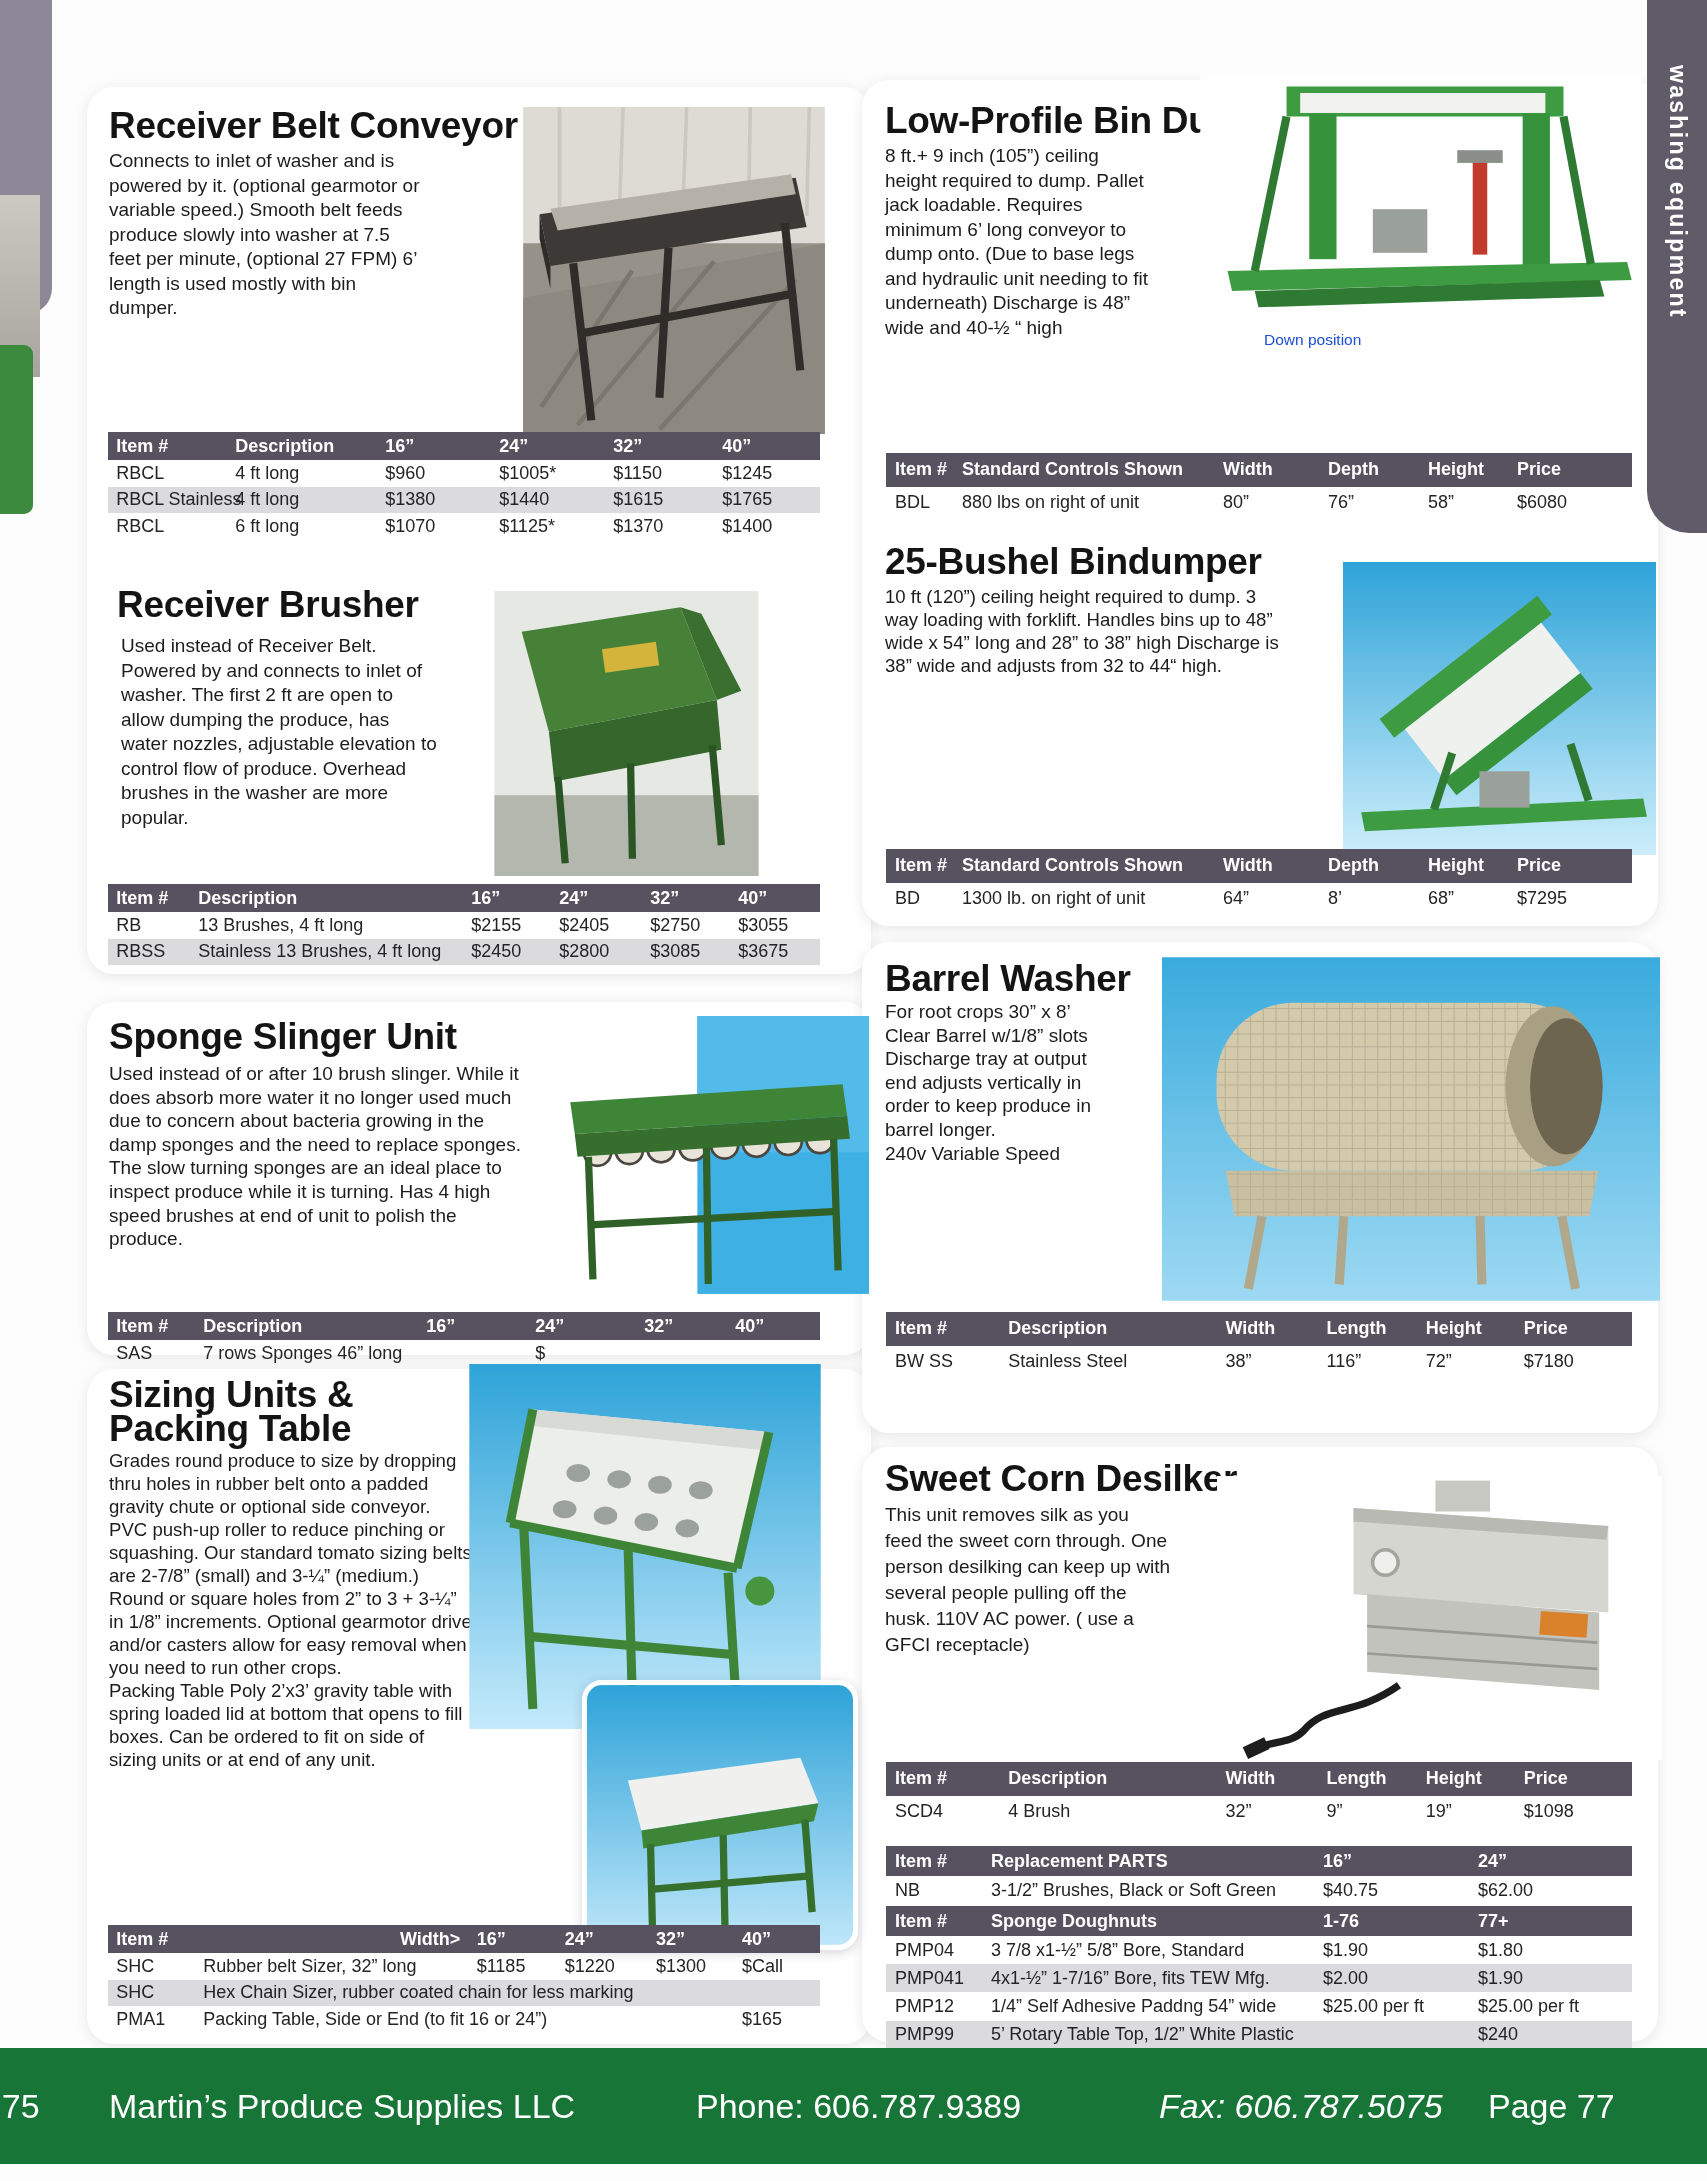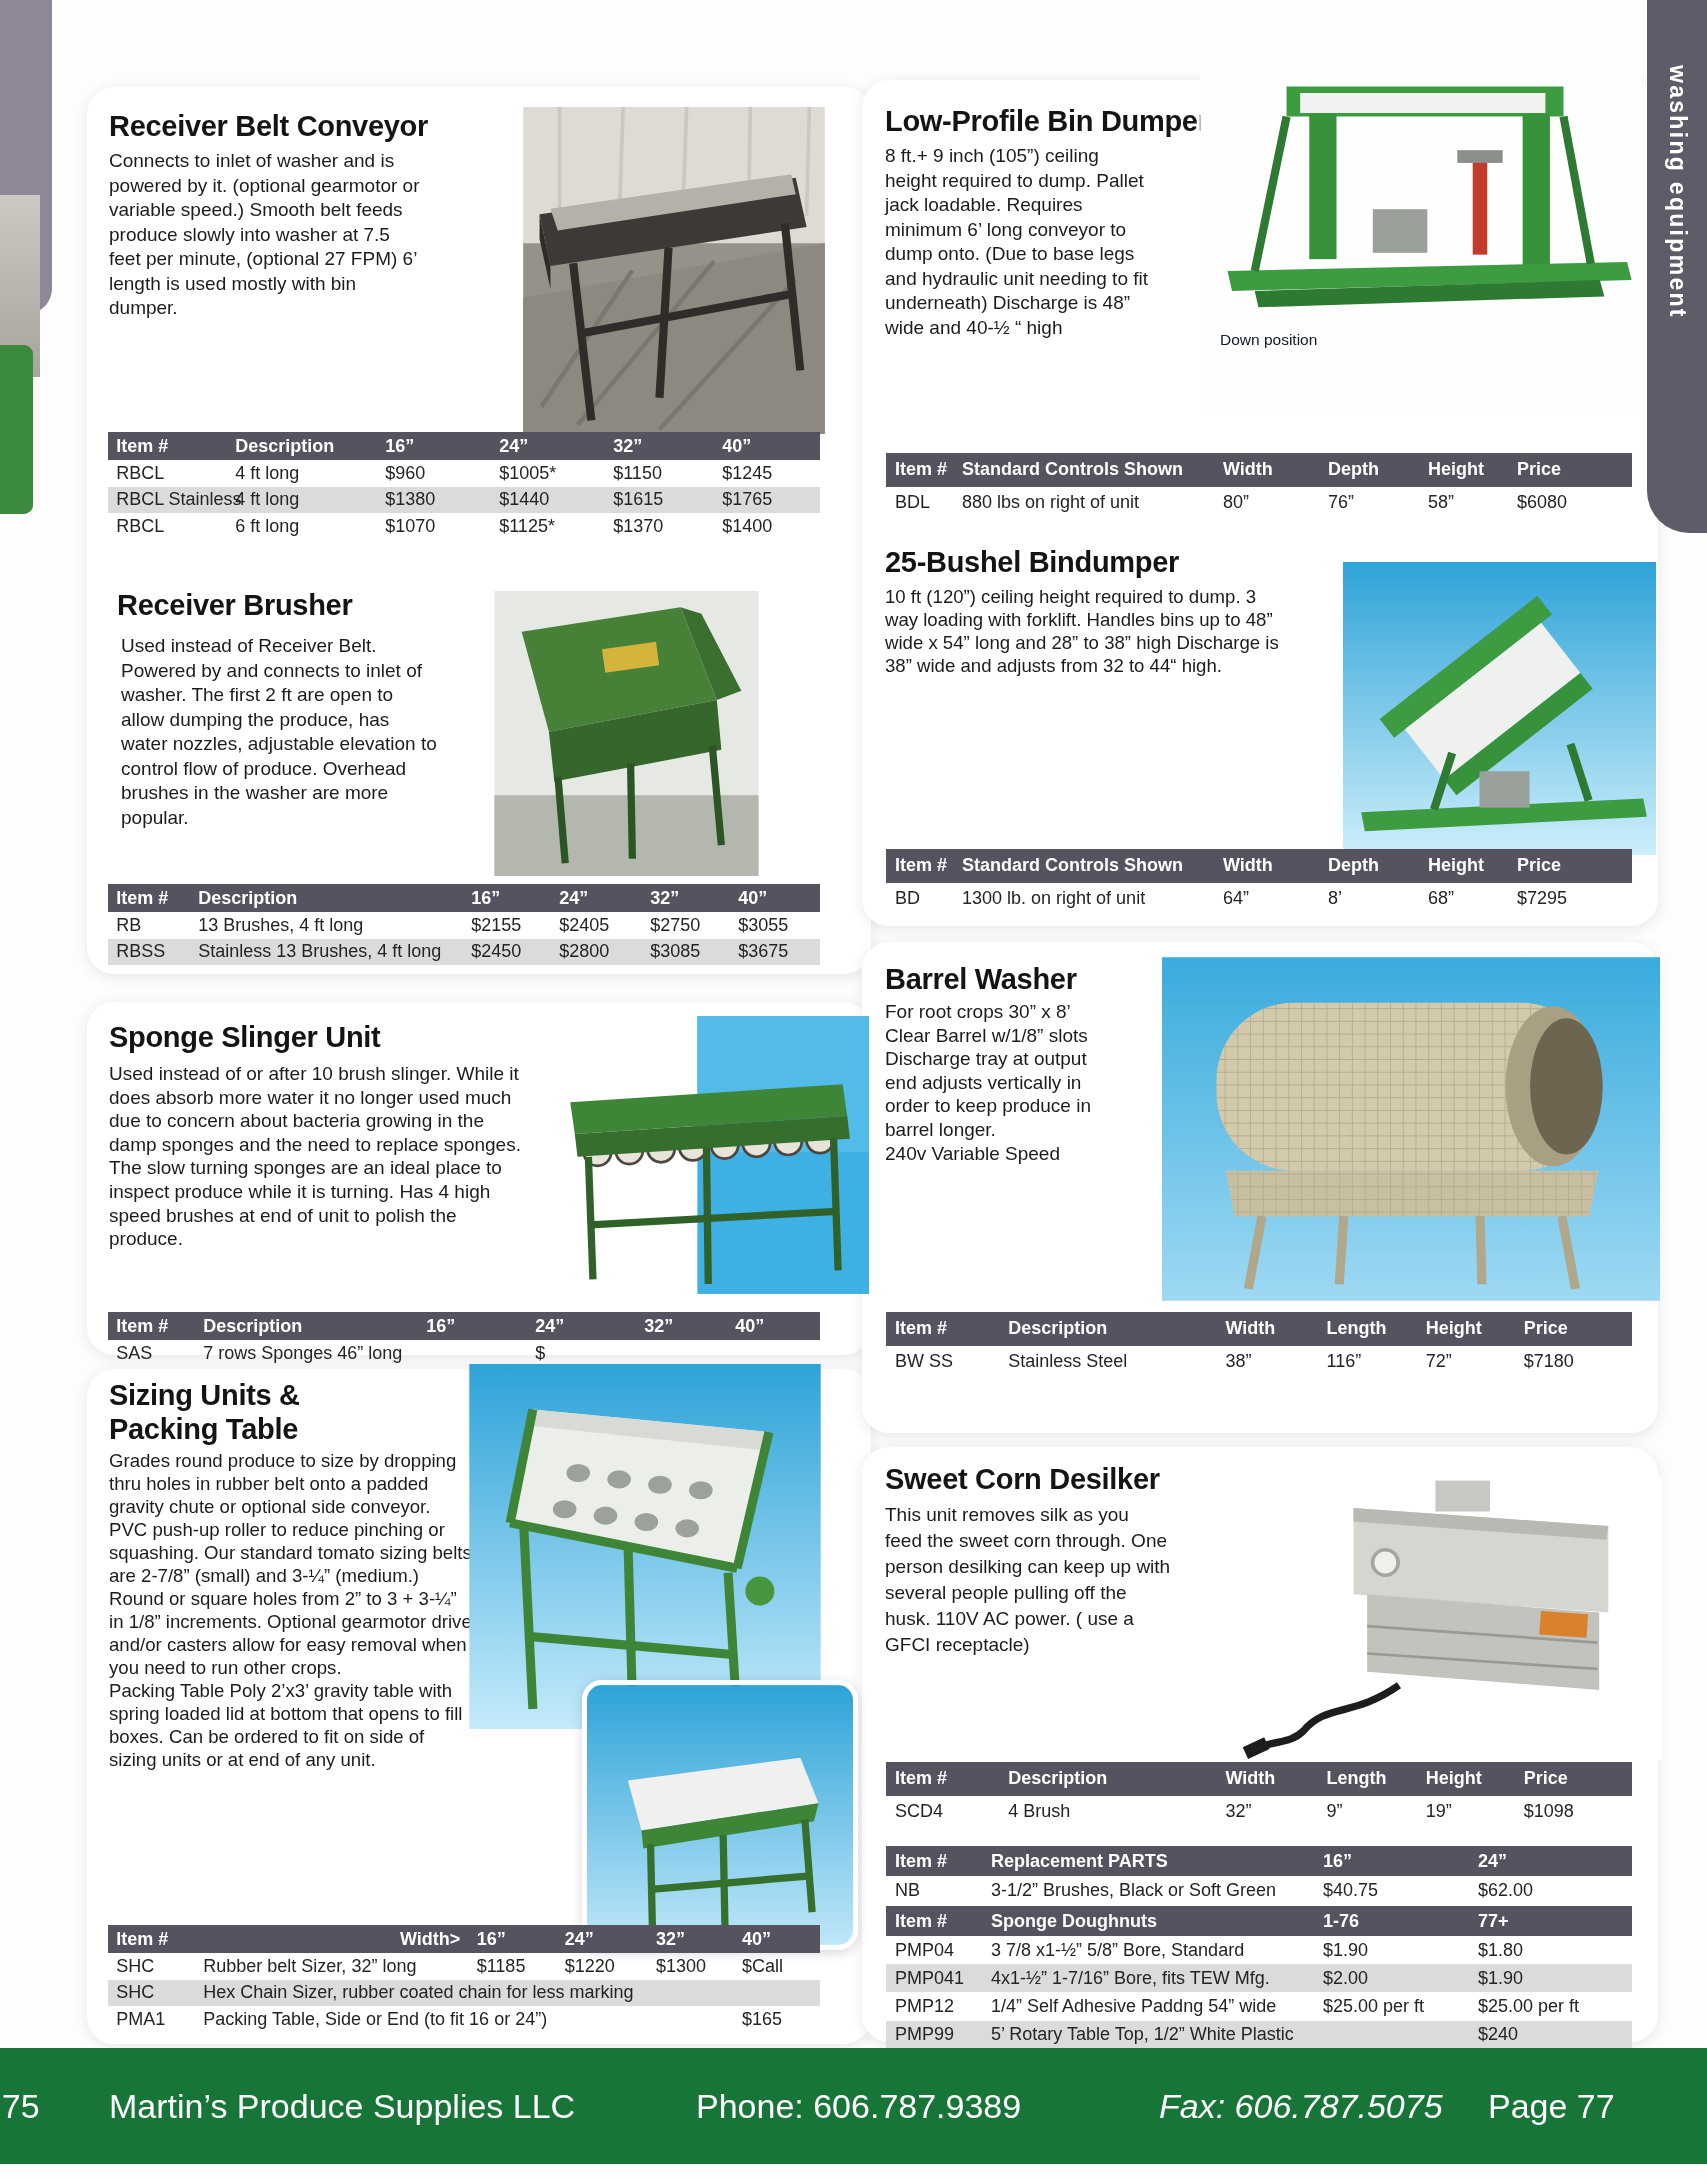--- a/index.html
+++ b/index.html
@@ -1,34 +1,34 @@
 <!DOCTYPE html>
 <html style="--footer-green: #187538; --tab-purple: #5f5b68; --table-header: #57525f; --row-stripe: #dbdadd; --photo-blue: #33a8dd; --machine-green: #3f8f3b;font-size:14.5px"><head>
 <meta charset="utf-8">
 <style>
   html,body{margin:0;padding:0;}
   body{width:1707px;height:2182px;position:relative;background:#fdfdfd;
        font-family:"Liberation Sans",sans-serif;color:#1f1f1f;overflow:hidden;}
   .card{position:absolute;background:#fff;border-radius:27px;box-shadow:0 2.7px 12.7px rgba(40,40,60,.10);}
-  .title{position:absolute;font-size:29px;font-weight:bold;color:#141414;letter-spacing:-0.3px;
+  .title{position:absolute;font-size:37px;font-weight:bold;color:#141414;letter-spacing:-0.3px;
          line-height:34px;white-space:pre-line;z-index:2;}
   .body-text{position:absolute;font-size:19px;line-height:24.5px;color:#1c1c1c;white-space:pre-line;z-index:2;}
   table.tbl{position:absolute;border-collapse:collapse;table-layout:fixed;font-size:18px;z-index:2;}
   .tbl th{background:var(--table-header,#57525f);color:#fff;text-align:left;font-weight:bold;
           padding:3.6px 8.2px;white-space:nowrap;}
   .tbl td{padding:2.7px 8.2px;white-space:nowrap;color:#242424;}
   .tbl tbody tr:nth-child(even){background:var(--row-stripe,#dbdadd);}
   .tbl-r{font-size:19px;}
   .tbl-r th{padding:6.4px 9px;}
   .tbl-r td{padding:5.5px 9px;}
   .tbl-c th{padding:4.5px 9px;}
   .tbl-c td{padding:3.6px 9px;}
   .photo{position:absolute;overflow:hidden;z-index:2;}
   .photo.inset{border-radius:20px;border:5.5px solid #fff;box-shadow:0 2.7px 11px rgba(40,40,60,.18);}
-  .caption{position:absolute;font-size:15.5px;color:#0f172a;}
+  .caption{position:absolute;font-size:15.5px;color:#1d4ed8;margin-left:44px;}
   #side-tab{position:absolute;right:0;top:0;width:60px;height:533px;background:var(--tab-purple,#5f5b68);
             border-radius:0 0 0 42px;z-index:5;}
   #side-tab span{position:absolute;top:65px;left:50%;transform:translateX(-50%);writing-mode:vertical-rl;
             font-weight:bold;font-size:23px;letter-spacing:2.3px;color:#fff;white-space:nowrap;}
   #footer{position:absolute;left:0;top:2048px;width:1707px;height:116px;
           background:var(--footer-green,#187538);z-index:4;color:#fff;font-size:34px;}
   #footer span{position:absolute;top:50%;transform:translateY(-50%);white-space:nowrap;}
   .bleed{position:absolute;z-index:3;}
 </style>
 </head>

